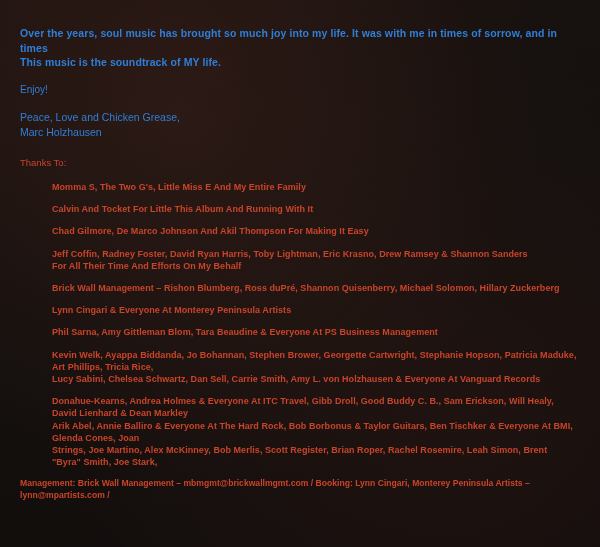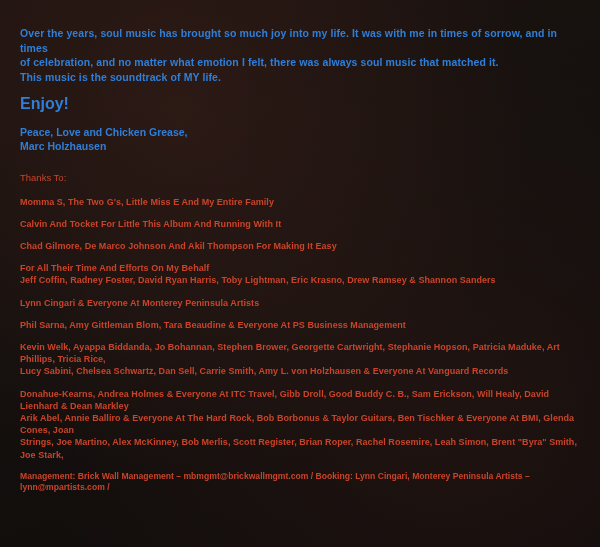--- a/index.html
+++ b/index.html
@@ -44,39 +44,40 @@
     color: #2f7fd8;
     font-size: 10.5px;
     line-height: 14.5px;
     font-weight: bold;
     letter-spacing: 0.1px;
   }
   .gap-sm { height: 13px; }
   .gap-md { height: 13px; }
   .enjoy {
     color: #2f7fd8;
-    font-size: 16px;
+    font-size: 10px;
     line-height: 14.5px;
-    font-weight: bold;
+    font-weight: normal;
   }
   .signoff {
     color: #2f7fd8;
     font-size: 10.5px;
     line-height: 14.5px;
-    font-weight: bold;
+    font-weight: normal;
   }
   .thanks-head {
     color: #c9442a;
     font-size: 9.5px;
     line-height: 13px;
     font-weight: normal;
     margin-top: 17px;
   }
   .thanks-list {
     margin-top: 12px;
+    margin-left: 32px;
   }
   .thanks-item {
     color: #c9442a;
     font-size: 9px;
     line-height: 12.2px;
     font-weight: bold;
     margin-bottom: 10px;
     letter-spacing: 0.05px;
   }
   .credits {
@@ -90,21 +91,20 @@
 </style>
 </head>
 <body>
 
 <div class="liner">
   <div class="grain"></div>
   <div class="content">
 
     <p class="intro">
       <span class="block-line">Over the years, soul music has brought so much joy into my life. It was with me in times of sorrow, and in times</span>
-      <span class="block-line">of celebration, and no matter what emotion I felt, there was always soul music that matched it.</span>
       <span class="block-line">This music is the soundtrack of MY life.</span>
     </p>
 
     <div class="gap-sm"></div>
 
     <p class="enjoy">Enjoy!</p>
 
     <div class="gap-md"></div>
 
     <p class="signoff">
@@ -118,22 +118,25 @@
       <p class="thanks-item">
         <span class="block-line">Momma S, The Two G's, Little Miss E And My Entire Family</span>
       </p>
       <p class="thanks-item">
         <span class="block-line">Calvin And Tocket For Little This Album And Running With It</span>
       </p>
       <p class="thanks-item">
         <span class="block-line">Chad Gilmore, De Marco Johnson And Akil Thompson For Making It Easy</span>
       </p>
       <p class="thanks-item">
+        <span class="block-line">Jeff Coffin, Radney Foster, David Ryan Harris, Toby Lightman, Eric Krasno, Drew Ramsey &amp; Shannon Sanders</span>
         <span class="block-line">For All Their Time And Efforts On My Behalf</span>
-        <span class="block-line">Jeff Coffin, Radney Foster, David Ryan Harris, Toby Lightman, Eric Krasno, Drew Ramsey &amp; Shannon Sanders</span>
+      </p>
+      <p class="thanks-item">
+        <span class="block-line">Brick Wall Management – Rishon Blumberg, Ross duPré, Shannon Quisenberry, Michael Solomon, Hillary Zuckerberg</span>
       </p>
       <p class="thanks-item">
         <span class="block-line">Lynn Cingari &amp; Everyone At Monterey Peninsula Artists</span>
       </p>
       <p class="thanks-item">
         <span class="block-line">Phil Sarna, Amy Gittleman Blom, Tara Beaudine &amp; Everyone At PS Business Management</span>
       </p>
       <p class="thanks-item">
         <span class="block-line">Kevin Welk, Ayappa Biddanda, Jo Bohannan, Stephen Brower, Georgette Cartwright, Stephanie Hopson, Patricia Maduke,  Art Phillips, Tricia Rice,</span>
         <span class="block-line">Lucy Sabini, Chelsea Schwartz, Dan Sell, Carrie Smith, Amy L. von Holzhausen &amp; Everyone At Vanguard Records</span>

